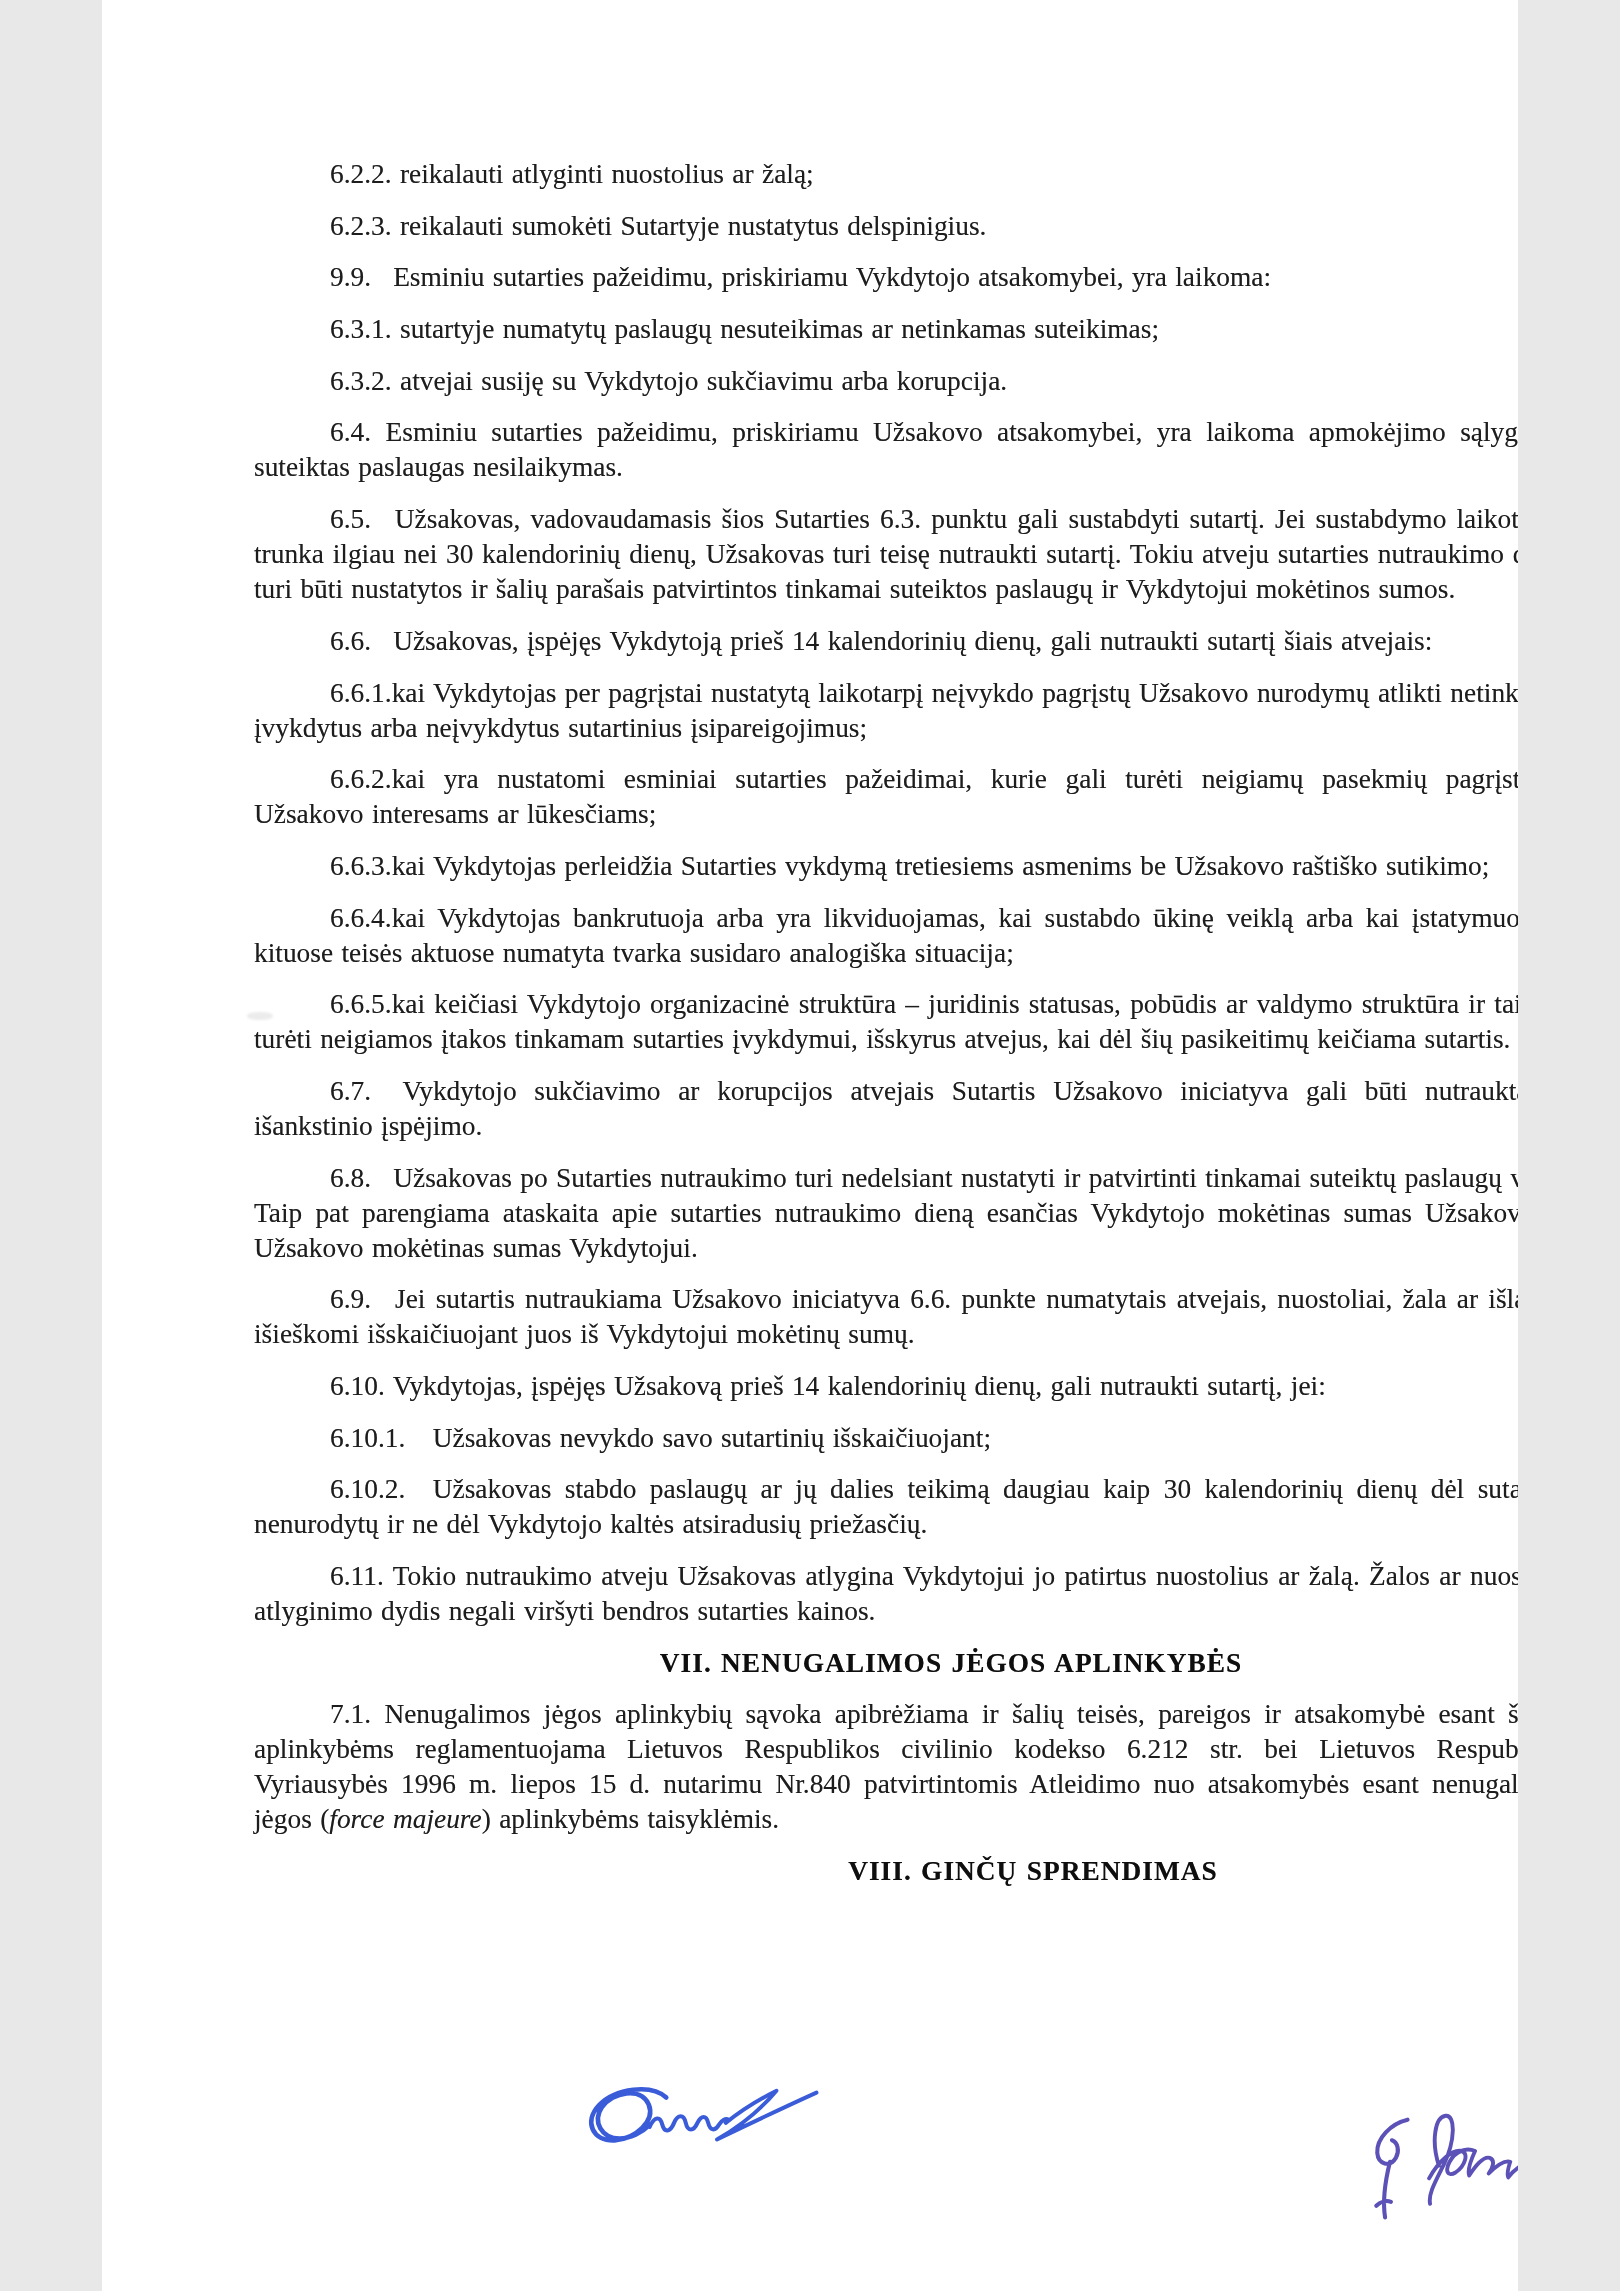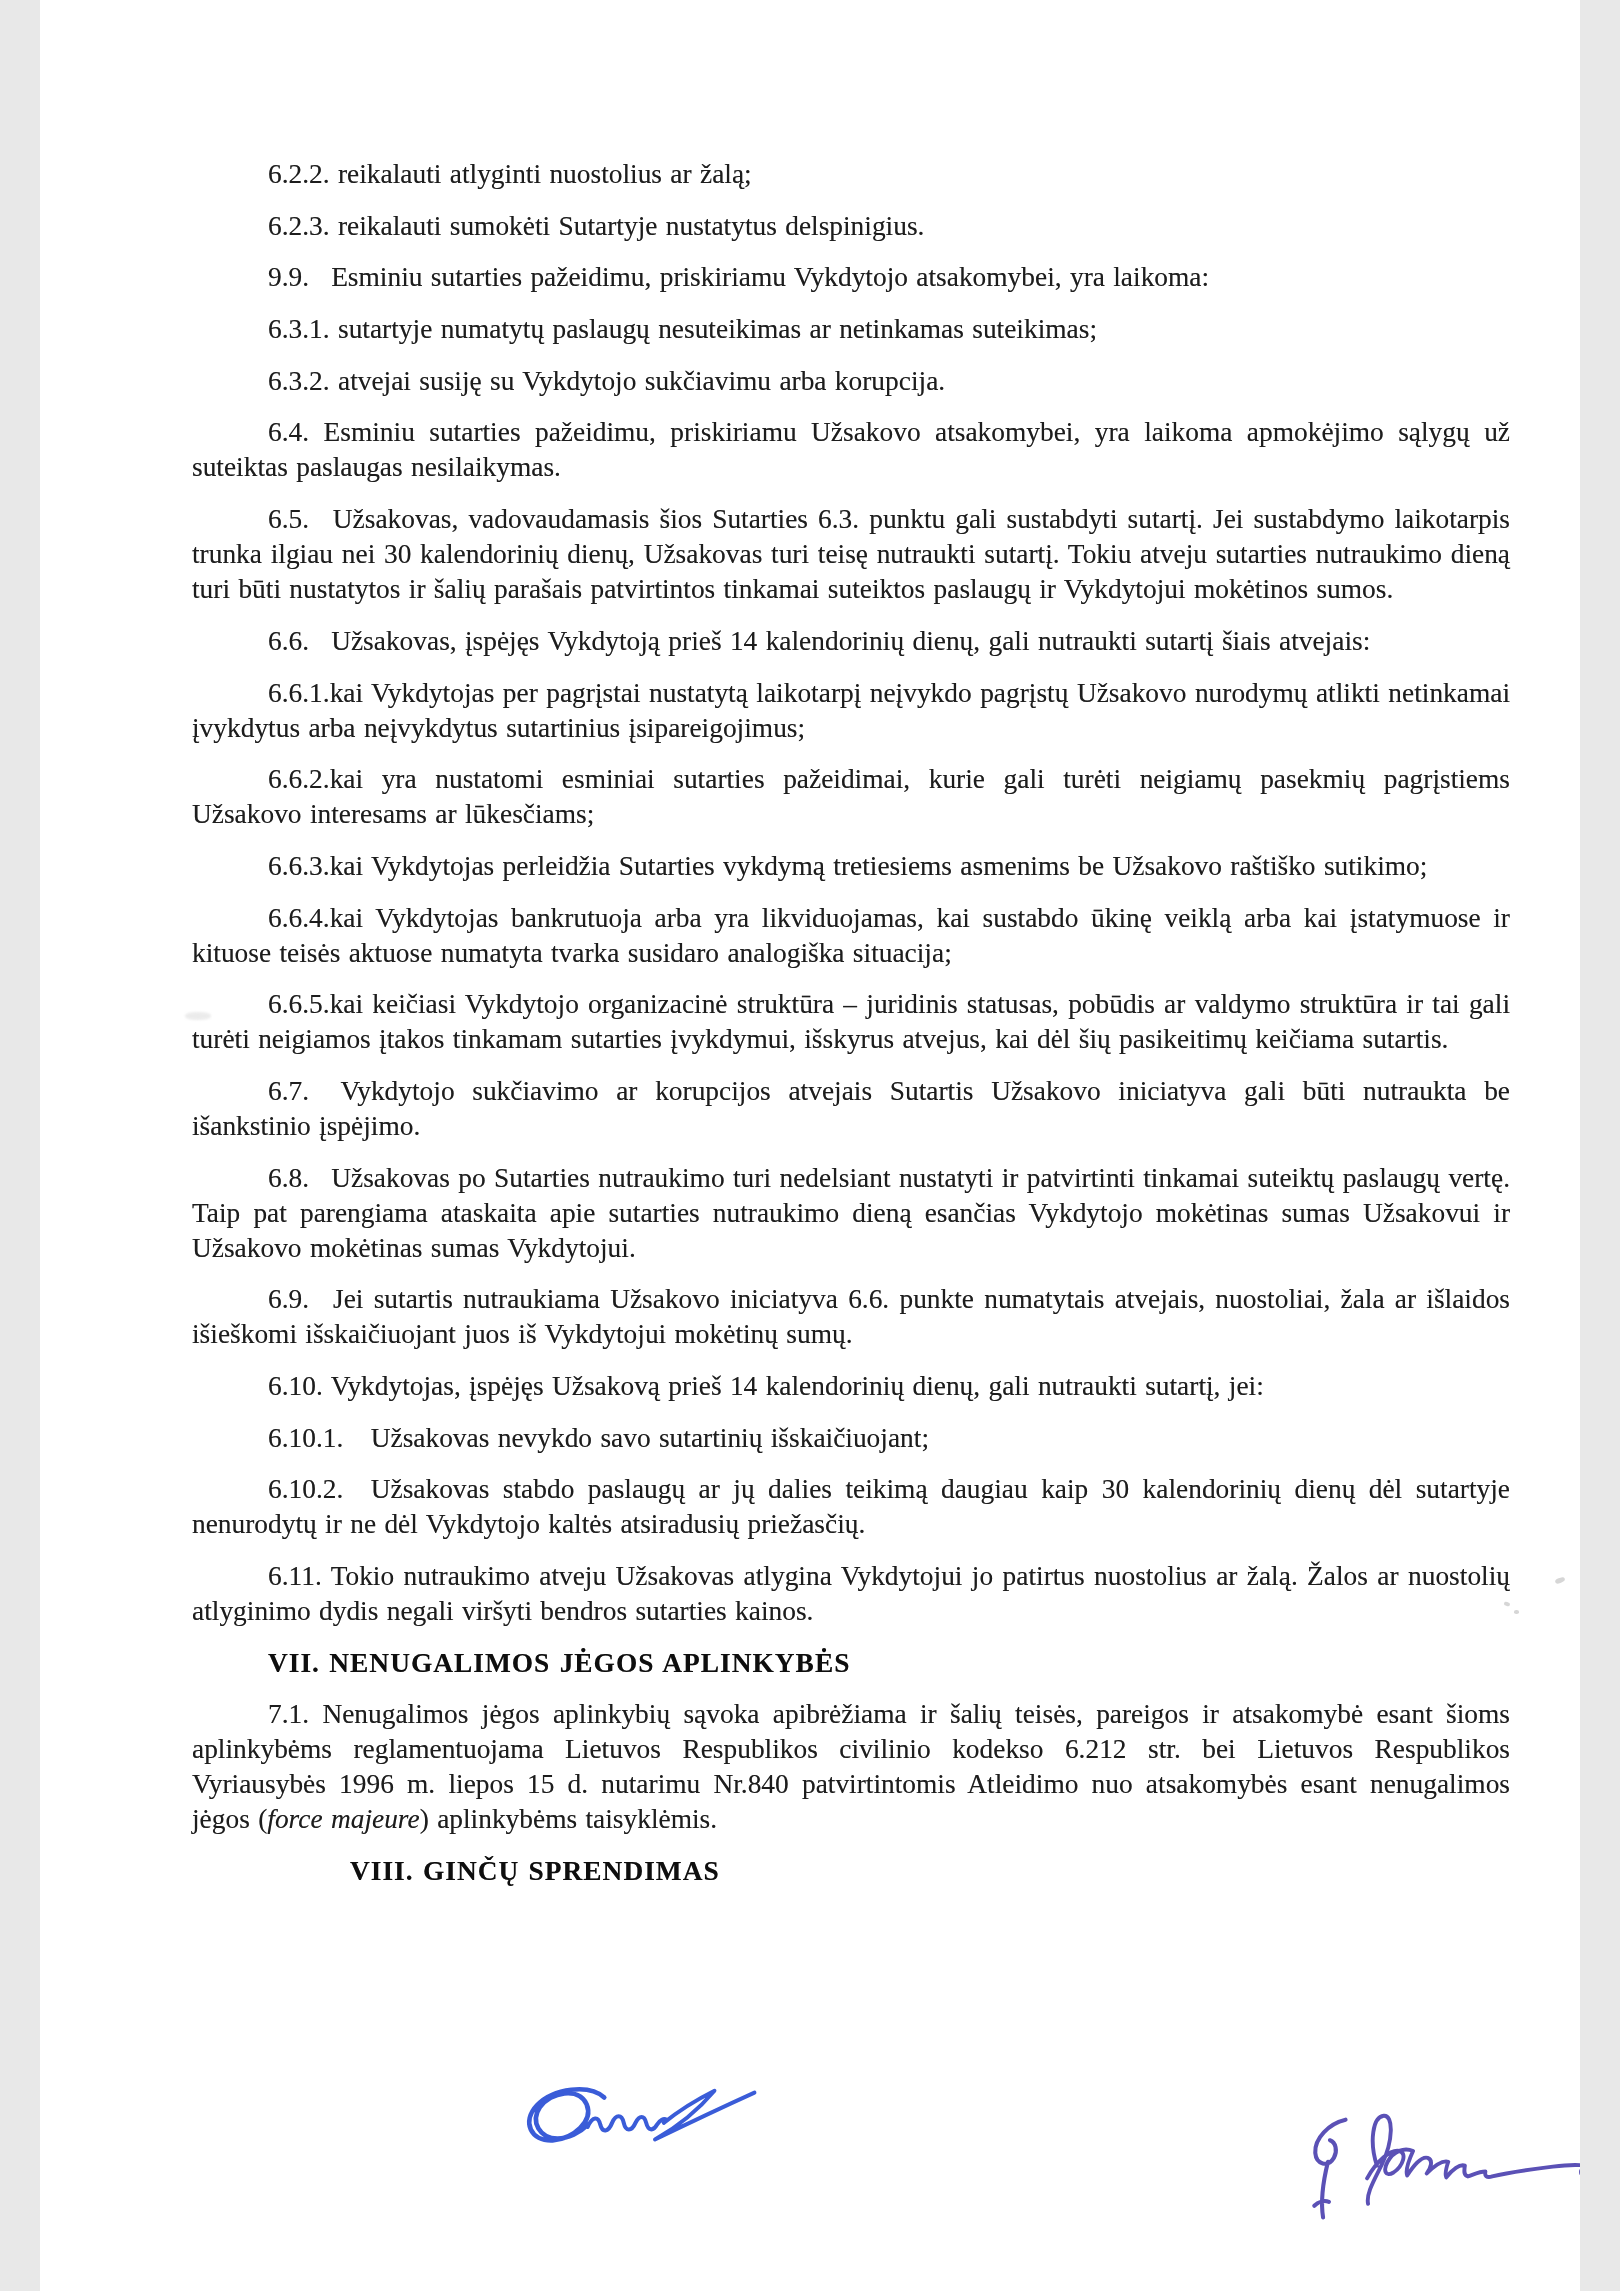--- a/index.html
+++ b/index.html
@@ -1,18 +1,18 @@
 <!DOCTYPE html>
 <html><head>
 <meta charset="utf-8">
 <style>
   html,body { margin:0; padding:0; background:#e8e8e8; }
   .page {
     position:relative;
-    width:1540px; height:2292px;
+    width:1416px; height:2292px;
     margin:0 auto;
     background:#ffffff;
     font-family:"Liberation Serif", serif;
     overflow:hidden;
   }
   .doc {
     position:absolute;
     left:152px; top:157px;
     width:1318px;
     color:#1d1d1d;
@@ -22,21 +22,21 @@
     word-spacing:1.5px;
     text-shadow:0 0 0.5px rgba(20,20,20,0.45);
   }
   .doc p {
     margin:0 0 16.7px 0;
     text-indent:76px;
   }
   .heading {
     margin:0 0 16.7px 0;
     text-indent:0;
-    text-align:left;
+    text-align:center;
     font-weight:bold;
     color:#0e0e0e;
     letter-spacing:1px;
   }
   .heading-vii { margin-top:46px; margin-bottom:11.8px; }
   .heading-viii { margin-top:63px; transform:translateX(82px); }
   .italic { font-style:italic;margin-top:48px; }
   .signature { position:absolute; }
   .signature path {
     fill:none;

